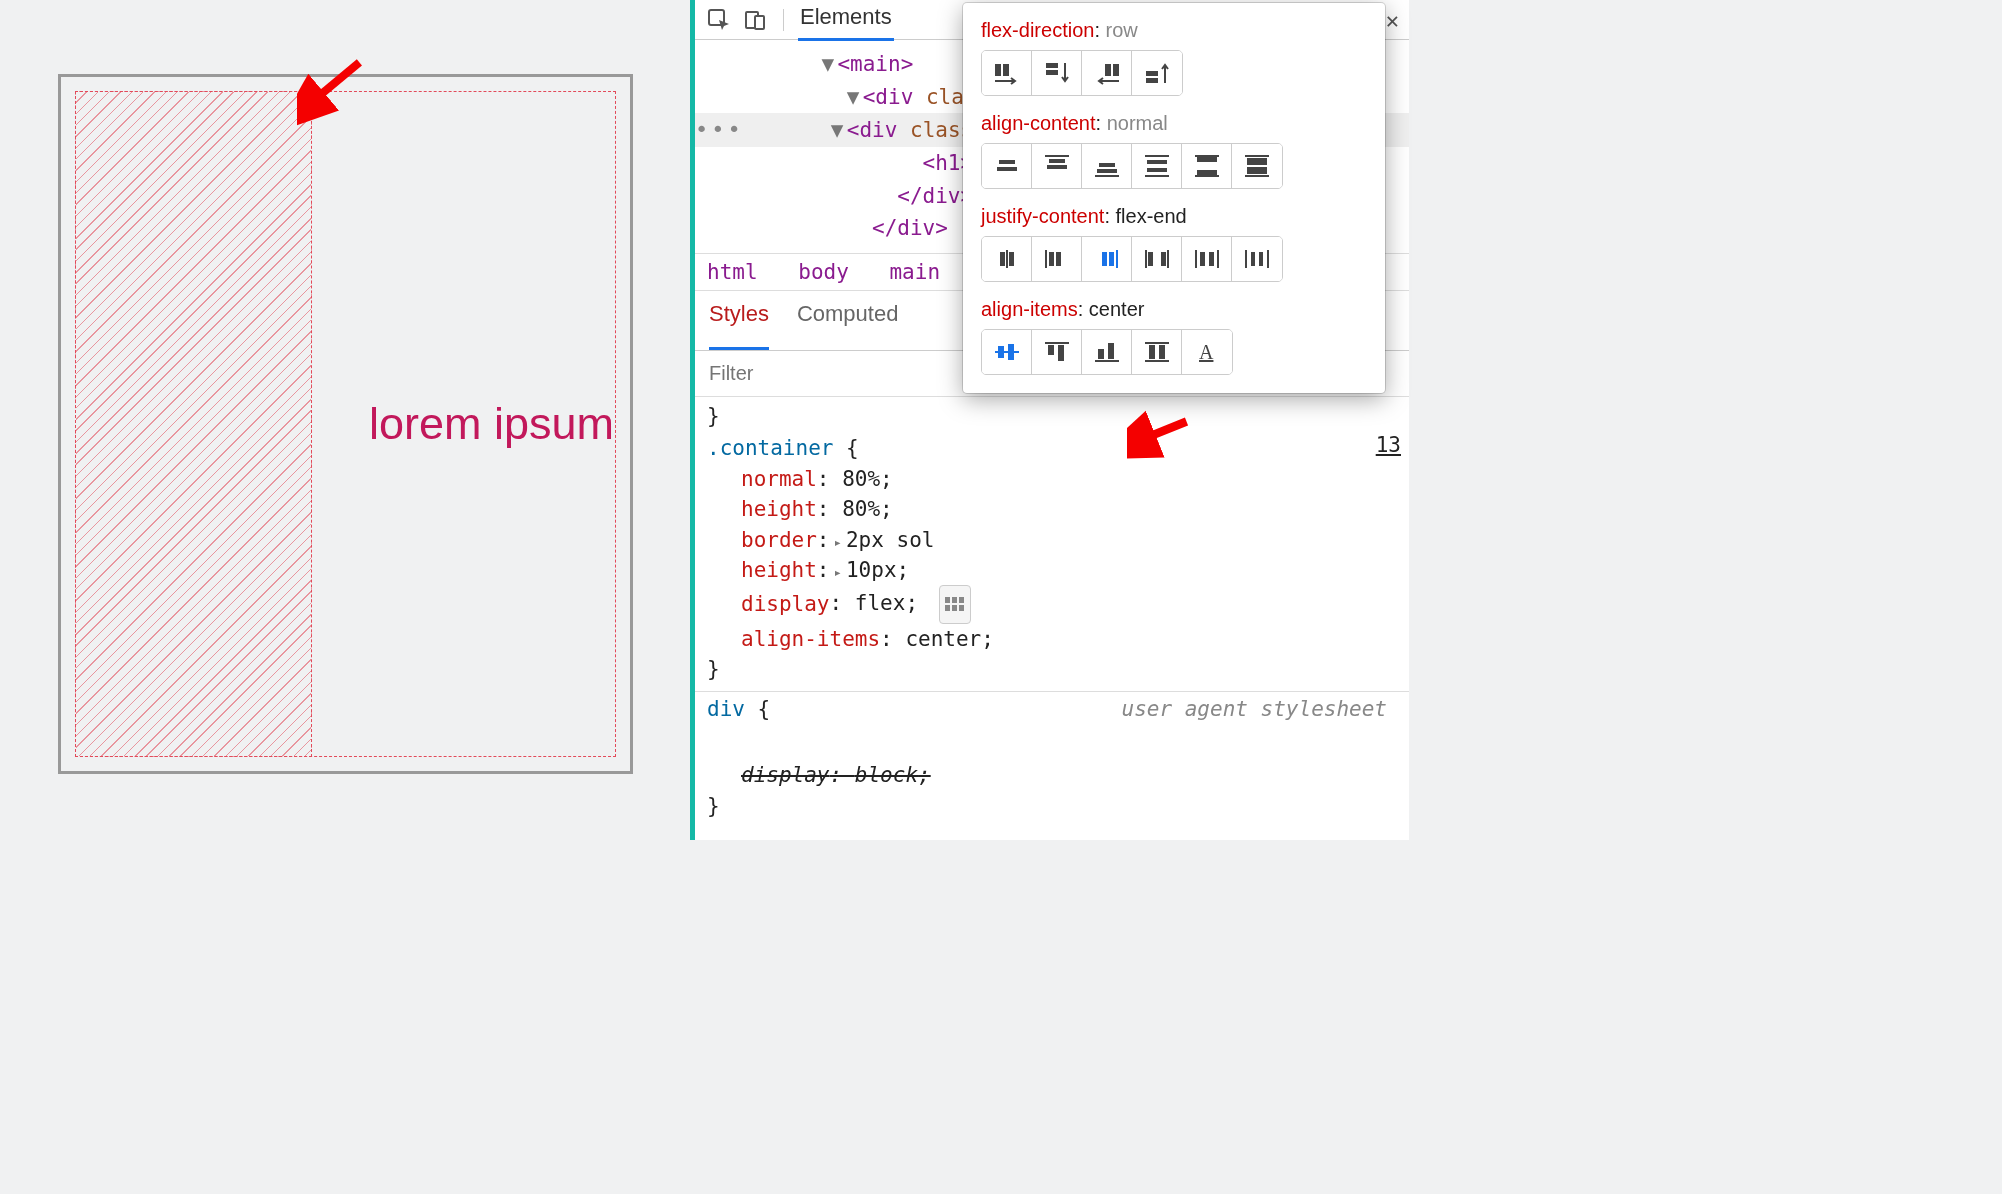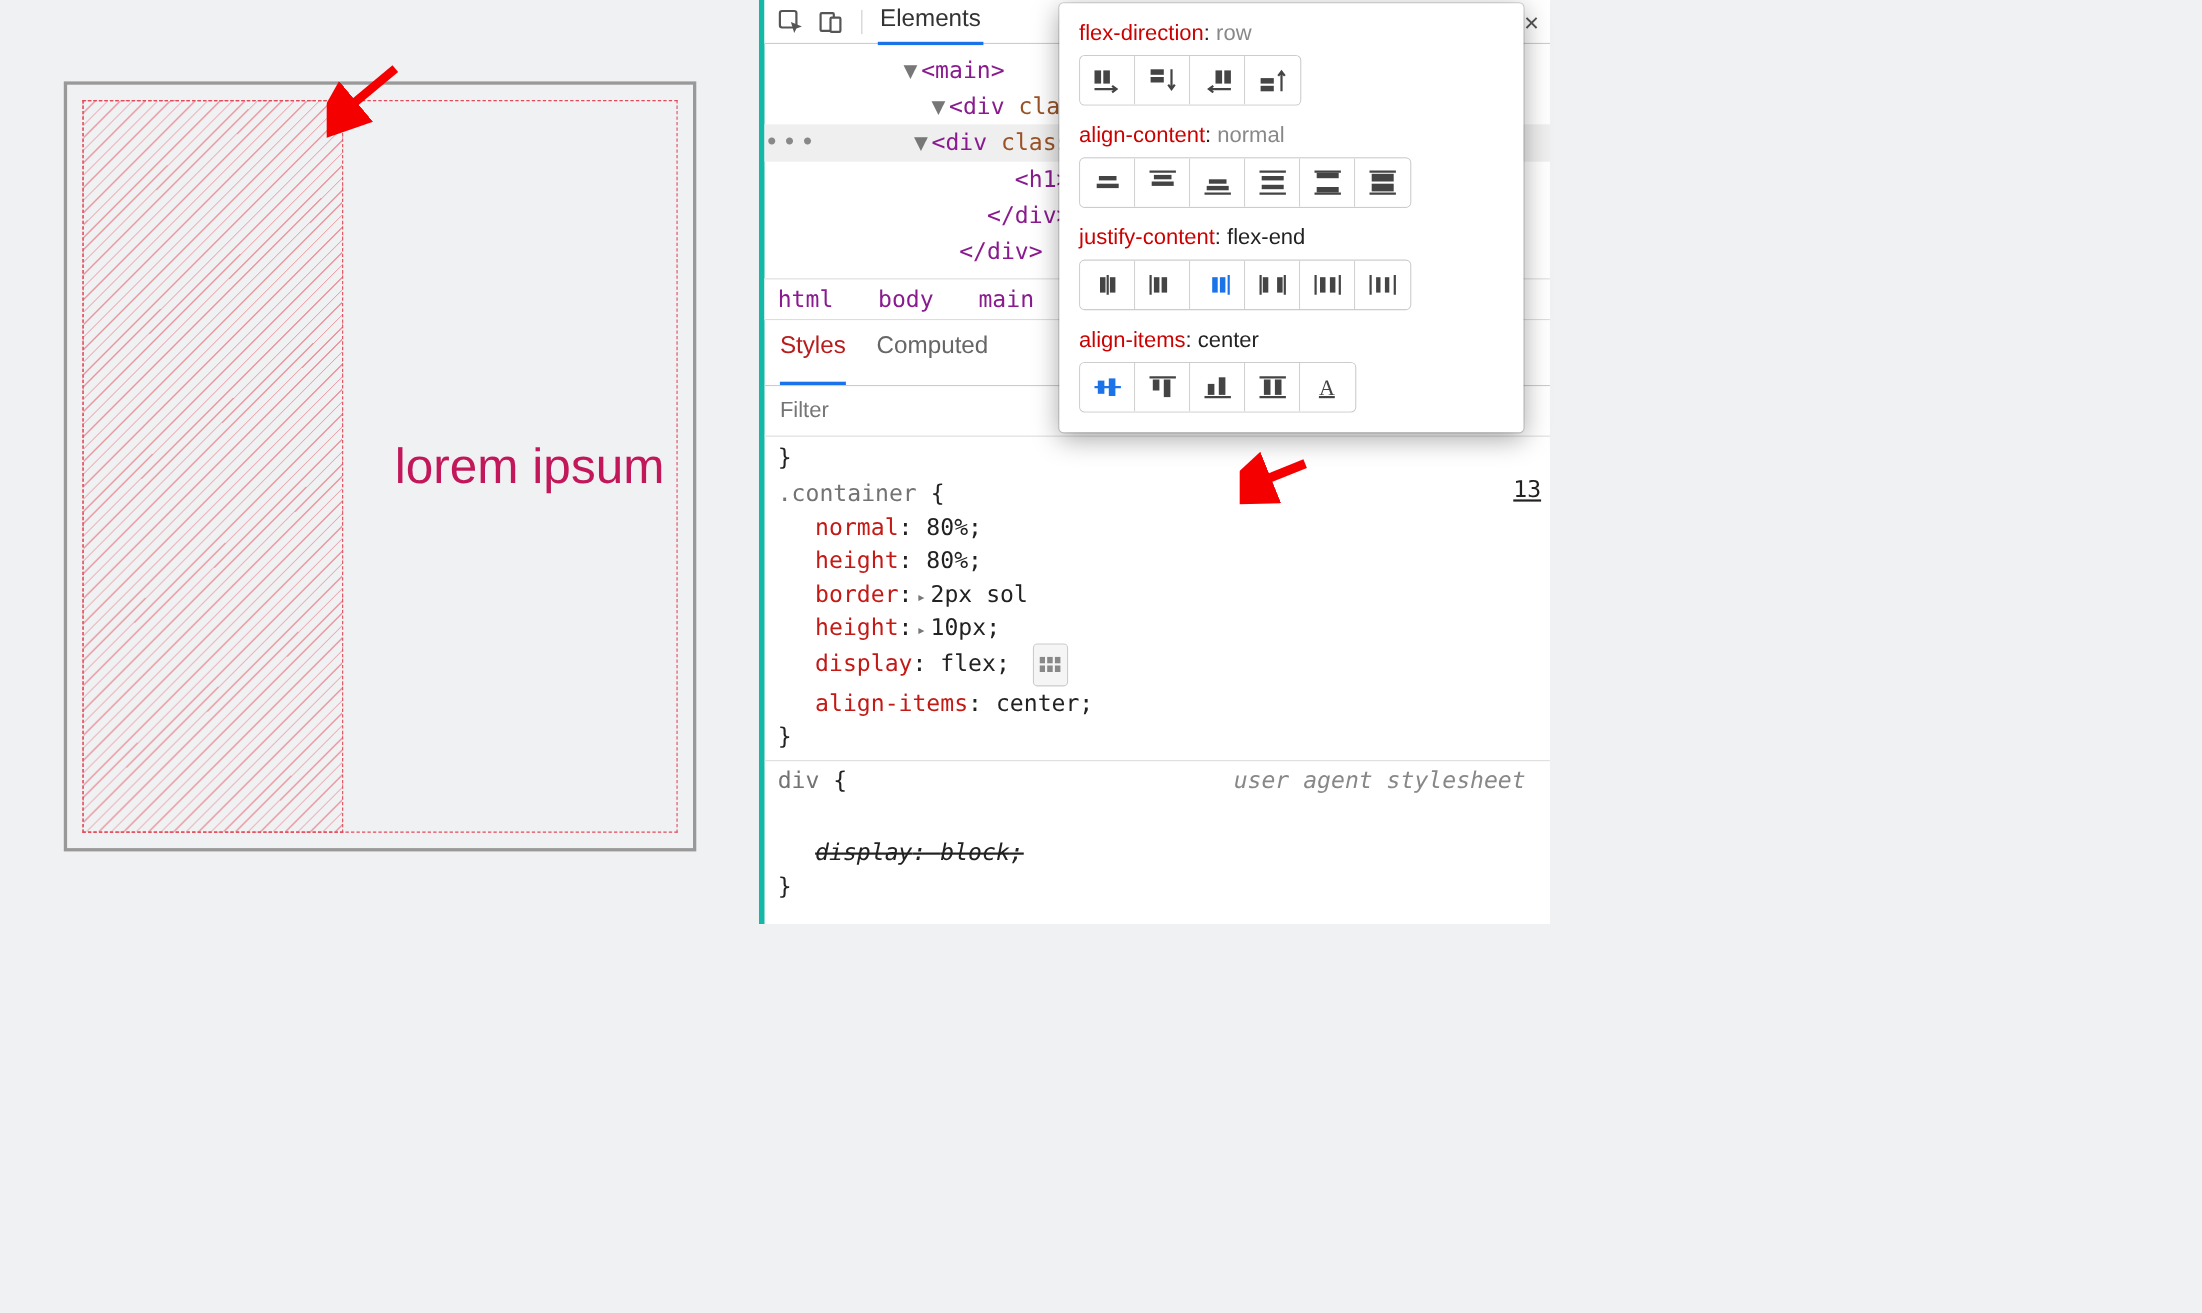--- a/index.html
+++ b/index.html
@@ -58,21 +58,21 @@
       rgba(226,74,90,0) 7px,
       rgba(226,74,90,0.55) 7px,
       rgba(226,74,90,0.55) 8px
     );
     pointer-events: none;
   }
   .heading {
     font-size: 45px;
     font-weight: 500;
     color: #c2185b;
-    margin: 10px;
+    margin: 0;
     padding-right: 6px;
     white-space: nowrap;
     text-align: center;
   }
   .arrow-tl {
     position: absolute;
     left: 297px;
     top: 48px;
     width: 80px;
     height: 80px;
@@ -177,21 +177,21 @@
     width: 240px;
   }
   .css-pane {
     flex: 1;
     overflow: hidden;
     font-size: 21px;
     line-height: 1.45;
     padding: 2px 0 0 0;
   }
   .rule { padding: 2px 12px 6px; }
-  .selector { color: #737373; }
+  .selector { color: #0369a1; }
   .brace, .plain { color: #222; }
   .prop { color: #c41a16; padding-left: 34px; }
   .colon { color: #222; }
   .val { color: #222; }
   .expand-tri { color: #777; font-size: 14px; padding: 0 4px; }
   .tiny-badge {
     display: inline-block;
     border: 1px solid #ccc;
     border-radius: 4px;
     padding: 3px 5px;

